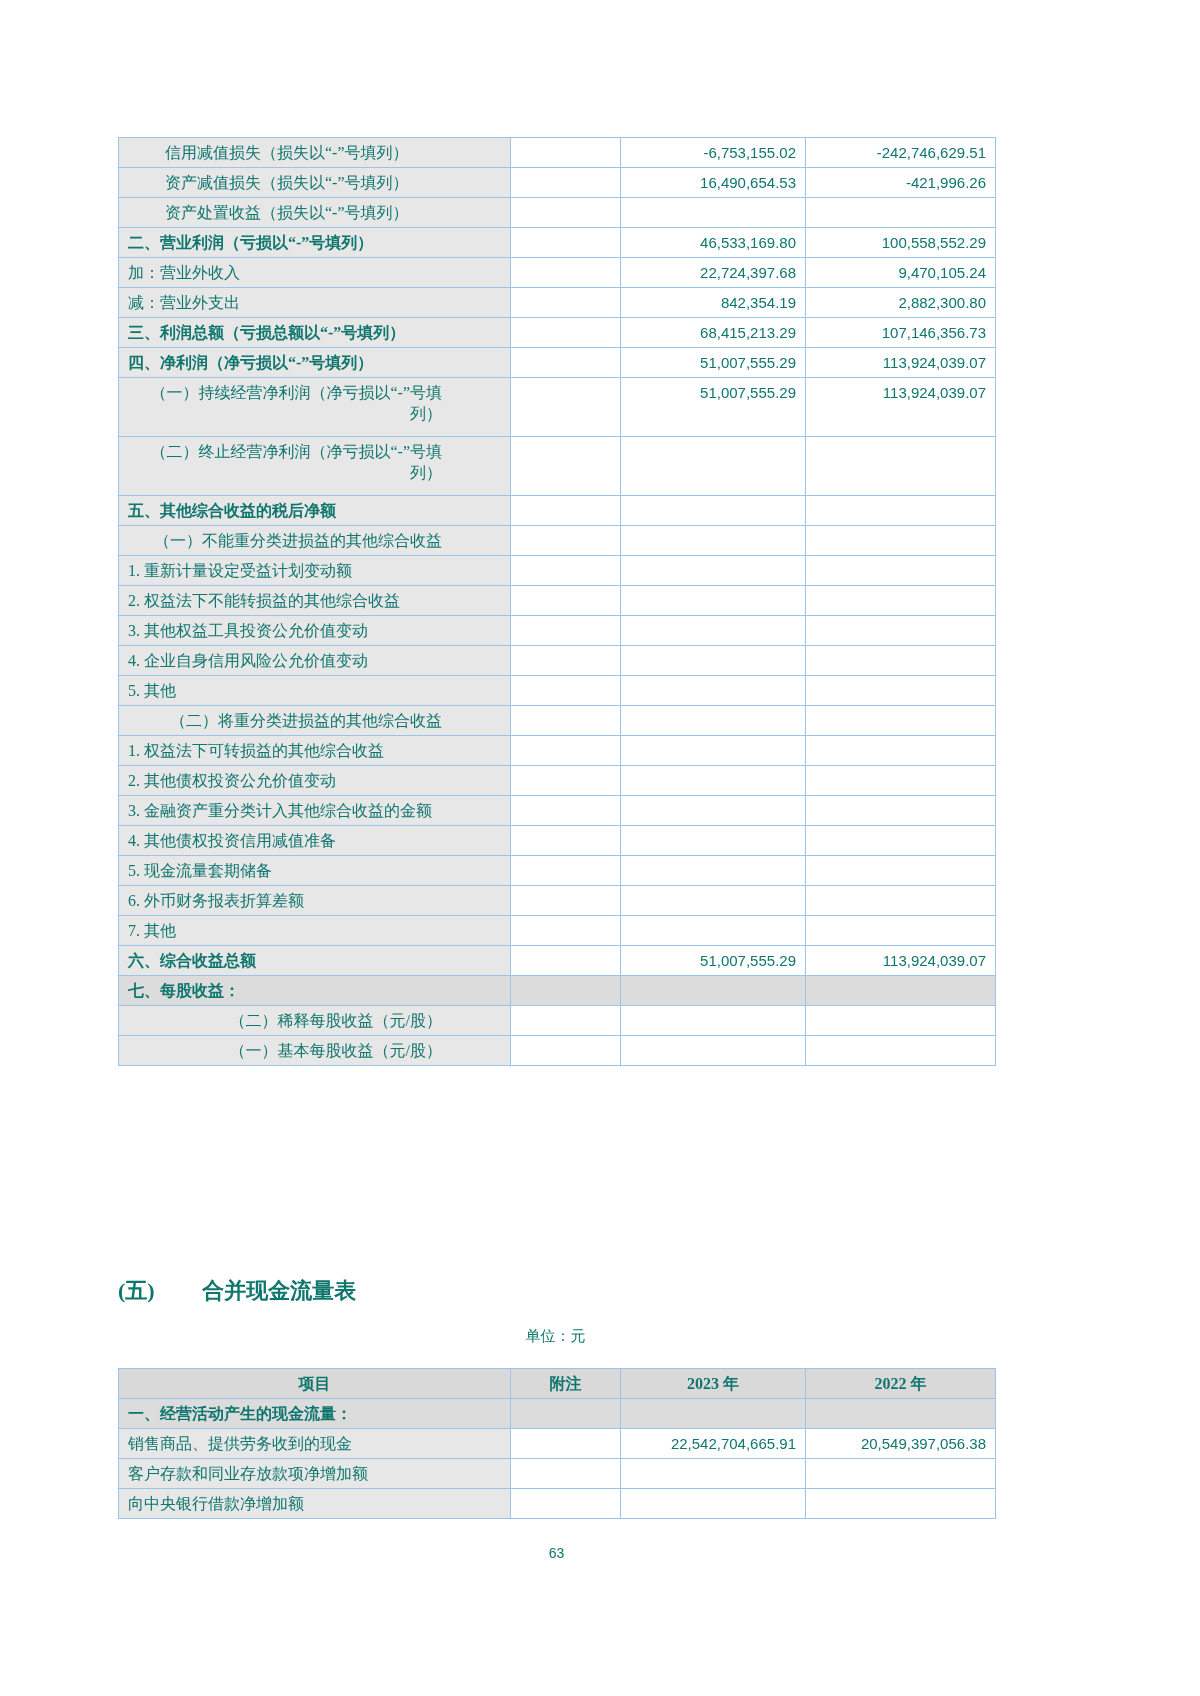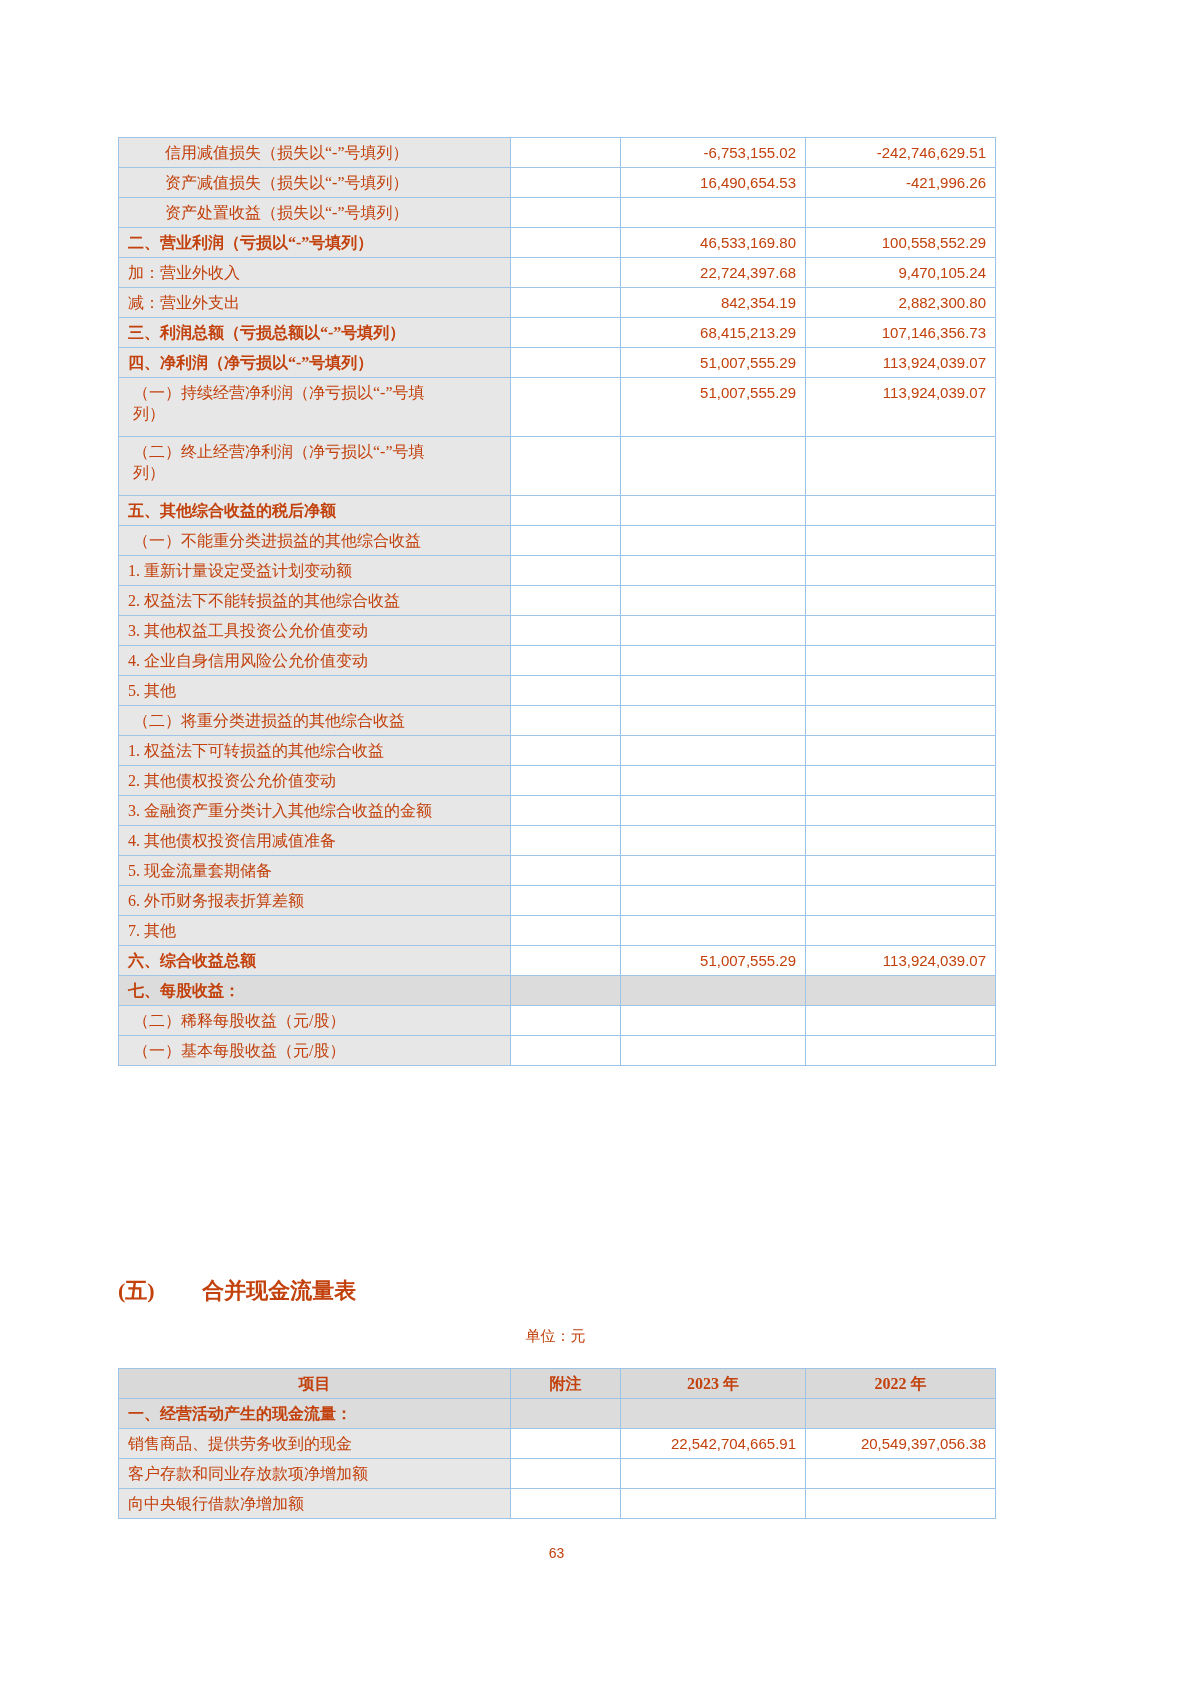--- a/index.html
+++ b/index.html
@@ -3,21 +3,21 @@
 <meta charset="utf-8">
 <style>
   html,body{margin:0;padding:0;background:#ffffff;}
   .page{
     position:relative;
     width:1200px;
     height:1696px;
     background:#ffffff;
     overflow:hidden;
     font-family:"Liberation Serif","DejaVu Serif",serif;
-    color:#c2410c;
+    color:#0f766e;
   }
   .content{
     position:absolute;
     left:118px;
     top:0;
     width:877px;
   }
   table.fin{
     border-collapse:collapse;
     table-layout:fixed;
@@ -33,21 +33,21 @@
   table.fin tr{height:30px;}
   table.fin tr.tall{height:59px;}
   td.lbl{
     background:#e7e7e7;
     font-size:16px;
     line-height:21px;
     padding:4px 10px 2px 9px;
     text-align:left;
   }
   td.lbl.indent{padding-left:46px;}
-  td.lbl.paren{padding-left:14px;padding-right:68px;}
+  td.lbl.paren{padding-left:14px;padding-right:68px;text-align:right;}
   td.lbl.bold{font-weight:700;}
   td.note{
     background:#ffffff;
     font-size:15px;
     padding:4px 6px 2px 6px;
   }
   td.val{
     background:#ffffff;
     font-family:"Liberation Sans","DejaVu Sans",sans-serif;
     font-size:15px;

